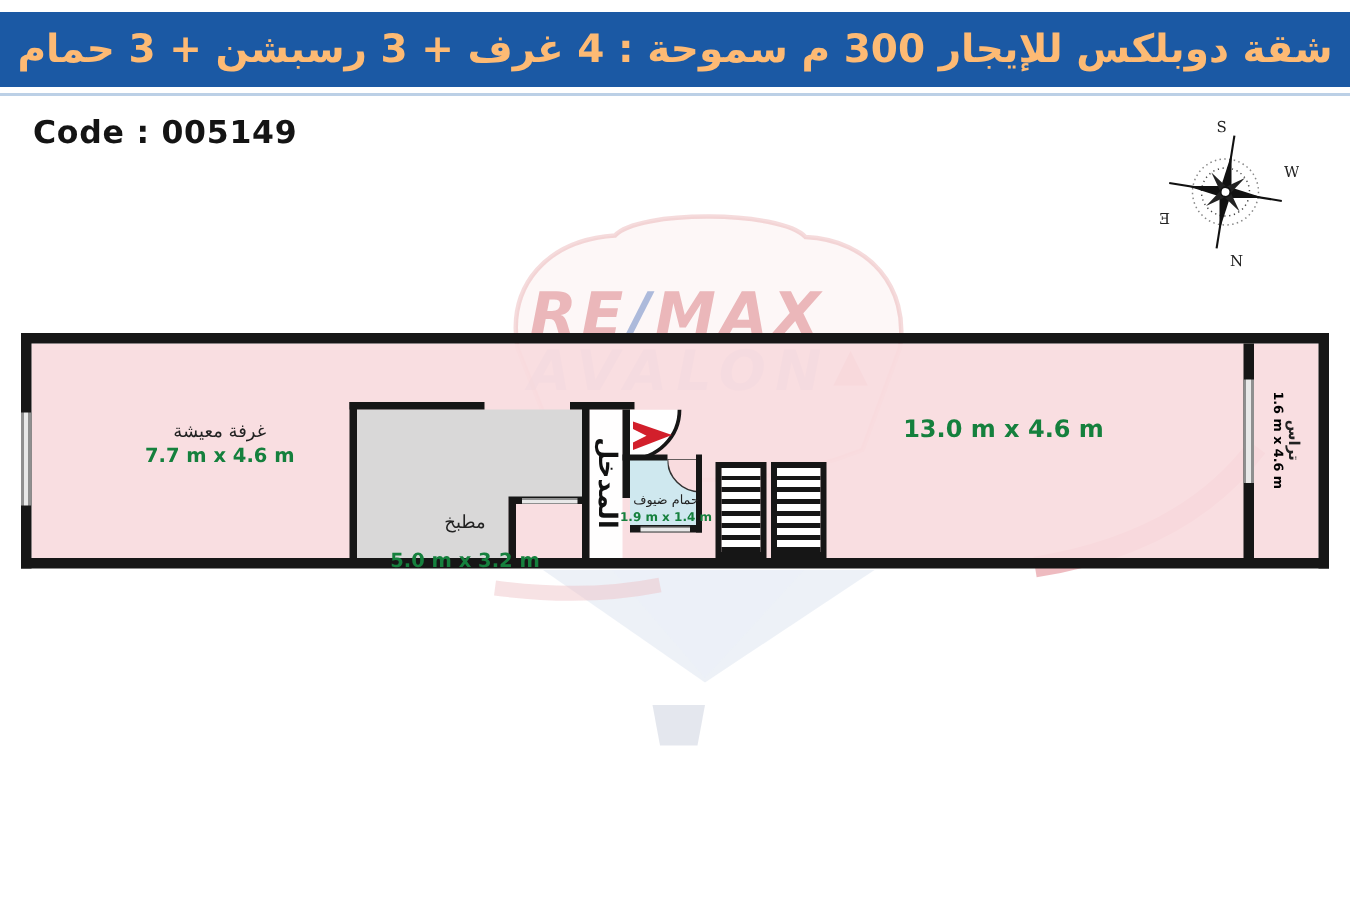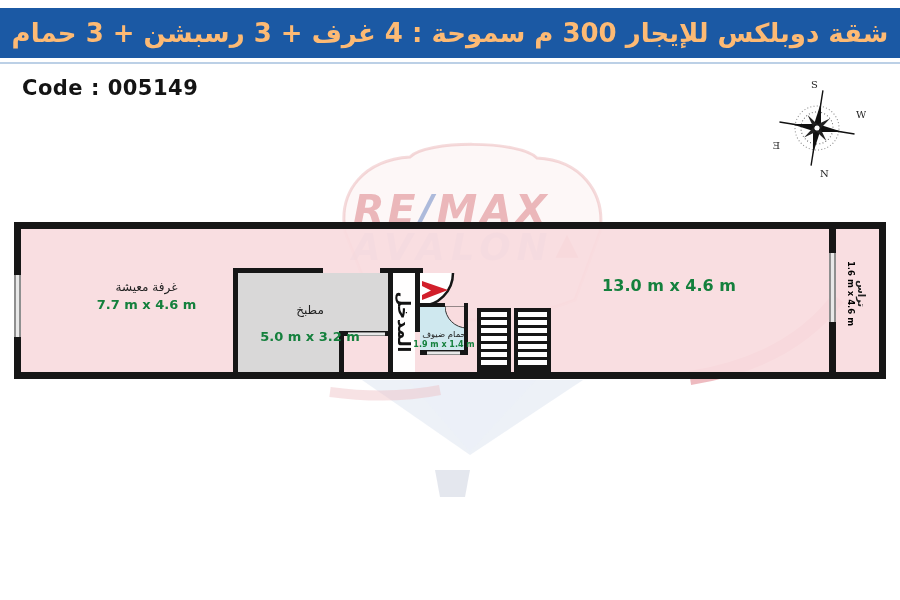--- a/index.html
+++ b/index.html
@@ -159,21 +159,21 @@
 
   <div class="wall" style="left:815px;top:7px;width:7px;height:143px;"></div>
   <div class="win" style="left:815px;top:31px;width:7px;height:69px;"></div>
 
   <div class="lbl" style="left:45px;top:58px;width:175px;">
     <div class="nm" style="font-size:12px;">غرفة معيشة</div>
     <div class="dm" style="font-size:13px;margin-top:3px;">7.7 m x 4.6 m</div>
   </div>
 
   <div class="lbl" style="left:226px;top:81px;width:140px;">
-    <div class="nm" style="font-size:12px;">مطبخ</div>
+    <div class="nm" style="font-size:12px;margin-top:38px;">مطبخ</div>
     <div class="dm" style="font-size:13px;margin-top:12px;">5.0 m x 3.2 m</div>
   </div>
 
   <div class="abs vtext" style="left:375px;top:53px;width:30px;height:94px;">
     <div class="nm" style="font-size:17px;font-weight:bold;color:#111;transform:rotate(90deg);white-space:nowrap;direction:rtl;">المدخل</div>
   </div>
 
   <div class="lbl" style="left:399px;top:107px;width:62px;">
     <div class="nm" style="font-size:8.5px;">حمام ضيوف</div>
     <div class="dm" style="font-size:8px;margin-top:1px;">1.9 m x 1.4 m</div>

